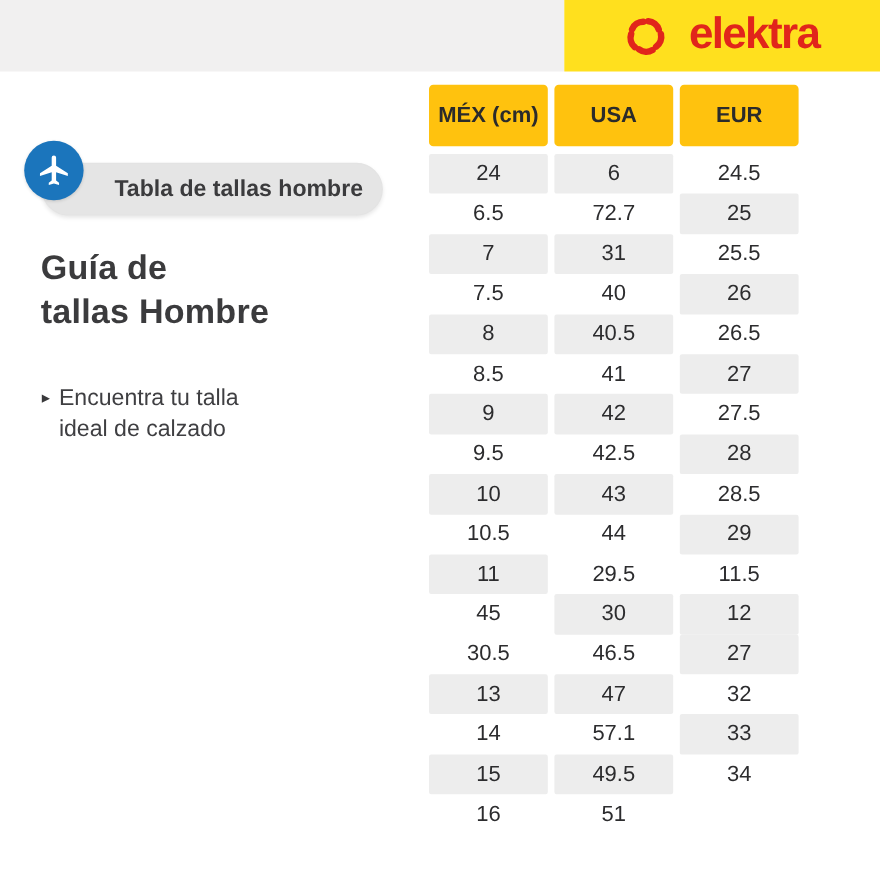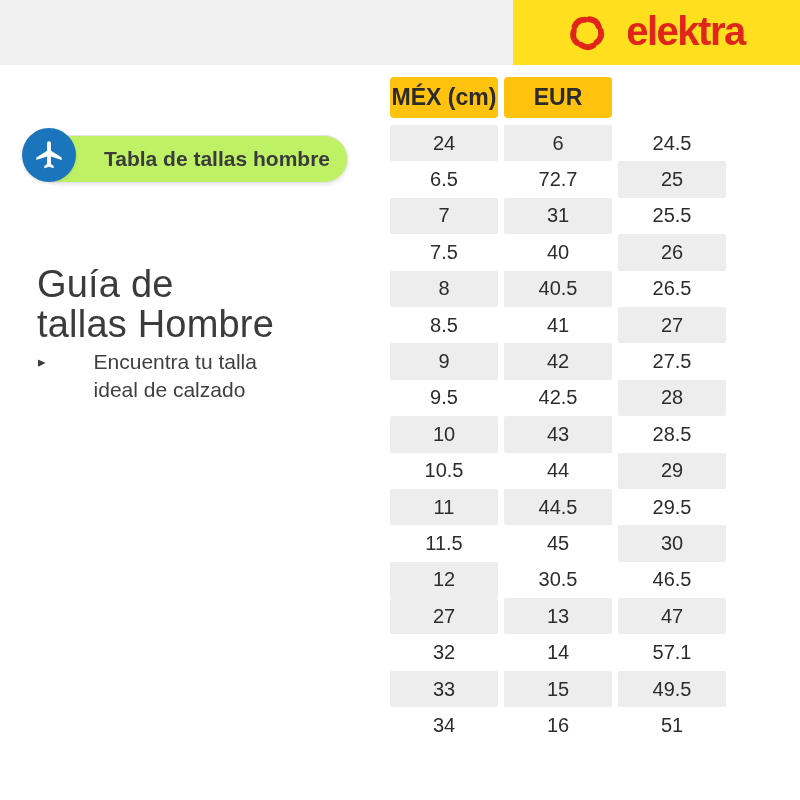--- a/index.html
+++ b/index.html
@@ -22,59 +22,58 @@
     display:flex; align-items:center; justify-content:center; gap:20px;
   }
   .brand-word {
     color:#E1251B; font-size:40px; font-weight:bold;
     letter-spacing:-1.5px; line-height:1; padding-bottom:4px;
   }
 
   
   .size-badge { position:absolute; left:22px; top:128px; width:330px; height:56px; }
   .badge-pill {
-    position:absolute; left:16px; top:7px; width:310px; height:48px;
-    background:#bef264; border:1px solid #E3E3E3; border-radius:24px;
+    position:absolute; left:16px; top:20px; width:310px; height:48px;
+    background:#e5e5e5; border:1px solid #E3E3E3; border-radius:24px;
     box-shadow:0 2px 4px rgba(0,0,0,0.10);
     display:flex; align-items:center; justify-content:center;
     padding-left:48px;
   }
   .badge-pill span { font-size:21px; font-weight:bold; color:#3B3B3D; white-space:nowrap; }
   .badge-circle {
     position:absolute; left:0; top:0; width:54px; height:54px;
     background:#1B75BC; border-radius:50%;
     display:flex; align-items:center; justify-content:center; z-index:2;
     box-shadow:0 1px 3px rgba(0,0,0,0.15);
   }
 
   
   .page-title {
     position:absolute; left:37px; top:224px;
-    font-size:38px; font-weight:normal; color:#3B3B3D; line-height:40px;
+    font-size:31px; font-weight:bold; color:#3B3B3D; line-height:40px;
     letter-spacing:0.2px;
-    margin-top:40px;
   }
   .page-title span { display:block; }
   .bullet-line {
     position:absolute; left:38px; top:348px;
     display:flex; align-items:flex-start; gap:8px;
   }
   .bullet-arrow { font-size:15px; color:#39393B; line-height:28px; }
   .bullet-text { font-size:21px; color:#3F3F42; line-height:28px; }
-  .bullet-text span { display:block;margin-left:40px; }
+  .bullet-text span { display:block; }
 
   
   .size-table { position:absolute; left:390px; top:77px; }
   .thead {
     display:grid; grid-template-columns:repeat(3,108px); column-gap:6px;
   }
   .th {
-    height:41px; background:#FFC20E; border-radius:4px;
+    height:56px; background:#FFC20E; border-radius:4px;
     display:flex; align-items:center; justify-content:center;
-    font-size:23px; font-weight:bold; color:#2B2B2B;
+    font-size:20px; font-weight:bold; color:#2B2B2B;
   }
   .tbody {
     margin-top:7px;
     display:grid; grid-template-columns:repeat(3,108px);
     grid-auto-rows:36.4px; column-gap:6px;
   }
   .cell {
     display:flex; align-items:center; justify-content:center;
     font-size:20px; color:#2C2C2E; border-radius:2px;text-align:right;
   }
@@ -122,20 +121,21 @@
   <span class="bullet-arrow">▸</span>
   <div class="bullet-text">
     <span>Encuentra tu talla</span>
     <span>ideal de calzado</span>
   </div>
 </div>
 
 <div class="size-table">
   <div class="thead">
     <div class="th">MÉX (cm)</div>
+    <div class="th">USA</div>
     <div class="th">EUR</div>
   </div>
   <div class="tbody">
       <div class="cell gray">24</div>
       <div class="cell gray">6</div>
       <div class="cell">24.5</div>
       <div class="cell">6.5</div>
       <div class="cell">72.7</div>
       <div class="cell gray">25</div>
       <div class="cell gray">7</div>
@@ -156,21 +156,20 @@
       <div class="cell">9.5</div>
       <div class="cell">42.5</div>
       <div class="cell gray">28</div>
       <div class="cell gray">10</div>
       <div class="cell gray">43</div>
       <div class="cell">28.5</div>
       <div class="cell">10.5</div>
       <div class="cell">44</div>
       <div class="cell gray">29</div>
       <div class="cell gray">11</div>
-      <div class="cell gray">44.5</div>
       <div class="cell">29.5</div>
       <div class="cell">11.5</div>
       <div class="cell">45</div>
       <div class="cell gray">30</div>
       <div class="cell gray">12</div>
       <div class="cell">30.5</div>
       <div class="cell">46.5</div>
       <div class="cell gray">27</div>
       <div class="cell gray">13</div>
       <div class="cell gray">47</div>

